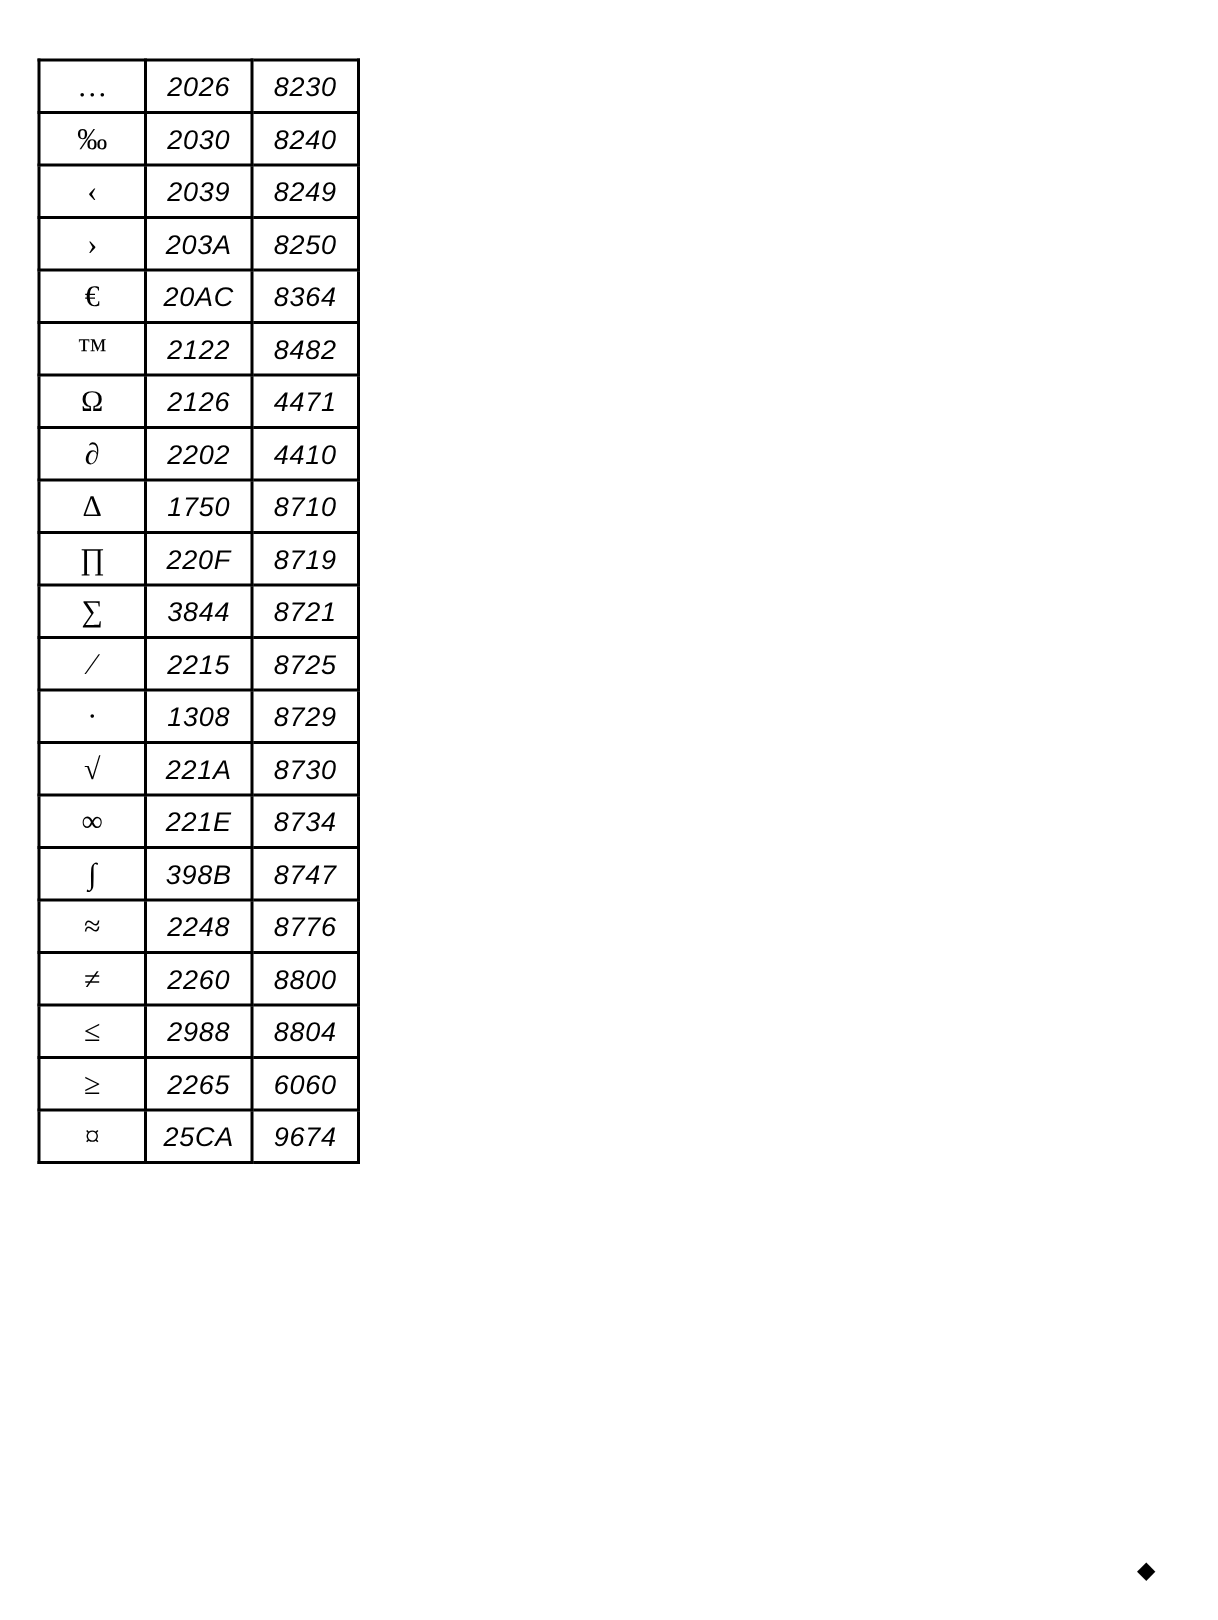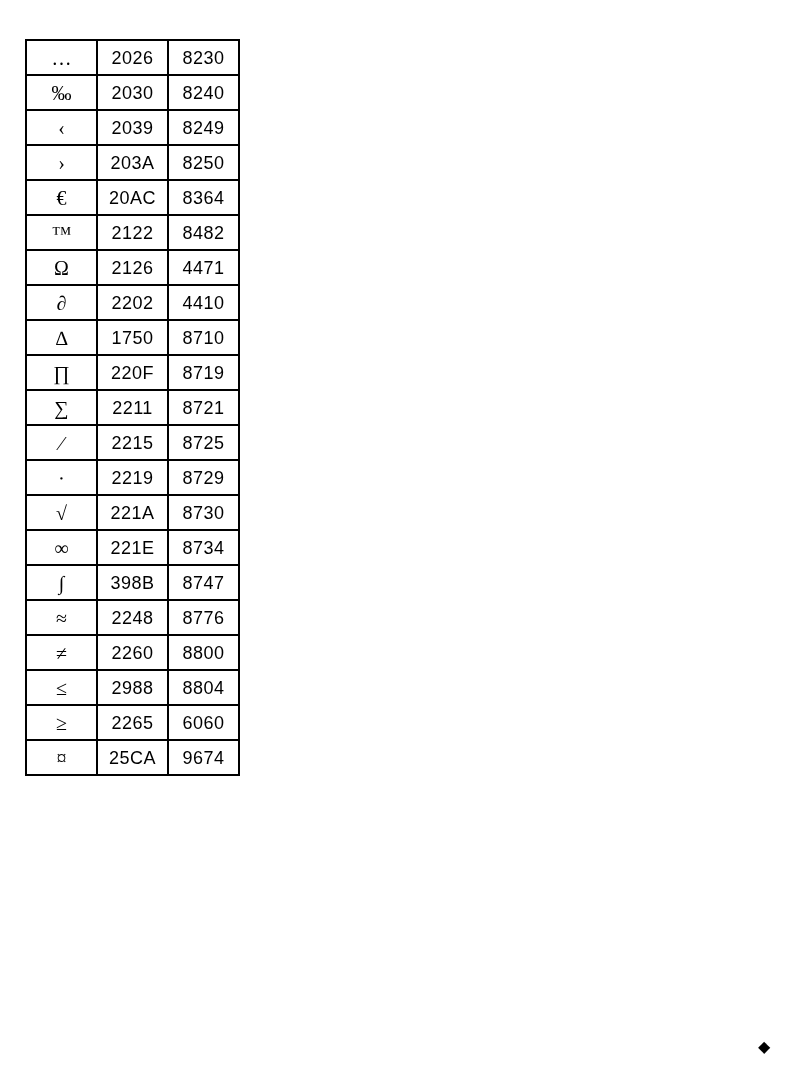--- a/index.html
+++ b/index.html
@@ -40,20 +40,21 @@
     font-family: "Liberation Serif", serif;
     font-size: 20px;
     line-height: 1;
   }
   td.cell-hex, td.cell-dec {
     width: 69px;
     font-family: "Liberation Sans", sans-serif;
     font-size: 18px;
     letter-spacing: 0.5px;
     line-height: 1;
+    font-style: italic;
   }
   .corner-diamond {
     position: absolute;
     left: 758px;
     top: 1039px;
     font-size: 16px;
     line-height: 16px;
     font-family: "DejaVu Sans", sans-serif;
     color: #000000;
   }
@@ -110,31 +111,31 @@
     <td class="cell-hex">1750</td>
     <td class="cell-dec">8710</td>
   </tr>
         <tr>
     <td class="cell-symbol">∏</td>
     <td class="cell-hex">220F</td>
     <td class="cell-dec">8719</td>
   </tr>
         <tr>
     <td class="cell-symbol">∑</td>
-    <td class="cell-hex">2211</td>
+    <td class="cell-hex">3844</td>
     <td class="cell-dec">8721</td>
   </tr>
         <tr>
     <td class="cell-symbol">∕</td>
     <td class="cell-hex">2215</td>
     <td class="cell-dec">8725</td>
   </tr>
         <tr>
     <td class="cell-symbol">∙</td>
-    <td class="cell-hex">2219</td>
+    <td class="cell-hex">1308</td>
     <td class="cell-dec">8729</td>
   </tr>
         <tr>
     <td class="cell-symbol">√</td>
     <td class="cell-hex">221A</td>
     <td class="cell-dec">8730</td>
   </tr>
         <tr>
     <td class="cell-symbol">∞</td>
     <td class="cell-hex">221E</td>

